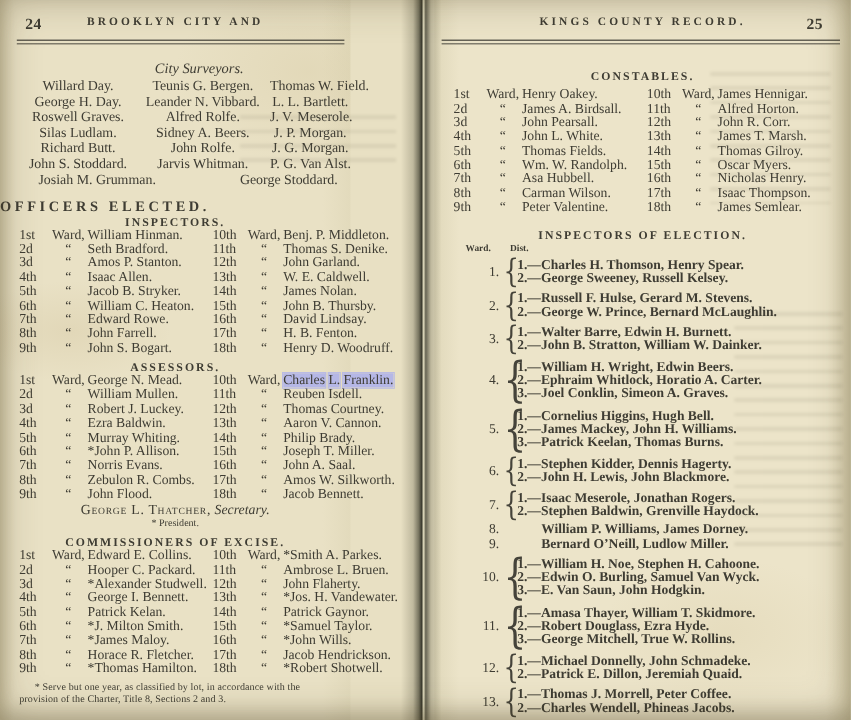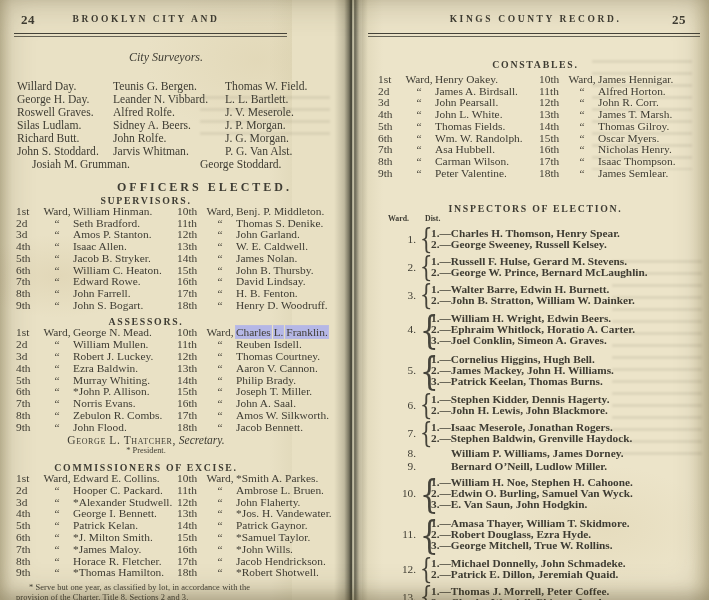--- a/index.html
+++ b/index.html
@@ -34,25 +34,25 @@
   #left-page .pagenum{left:21px;}
   #right-page .pagenum{right:23px;}
   .head-title{position:absolute;top:14px;width:100%;text-align:center;
      font-size:9.5px;font-weight:bold;letter-spacing:2.6px;}
   .rule{height:2px;border-top:1.7px solid #45433a;border-bottom:1px solid rgba(69,67,58,.8);}
   #left-page .rule{margin:0 5px 0 14px;}
   #right-page .rule{margin:0 9px 0 6px;}
 
   
   .sec-title{text-align:center;font-weight:bold;font-size:9.8px;letter-spacing:1.7px;line-height:11px;}
-  .big-title{text-align:right;font-weight:bold;font-size:12px;letter-spacing:3px;line-height:14px;margin-top:9px;}
+  .big-title{text-align:left;font-weight:bold;font-size:12px;letter-spacing:3px;line-height:14px;margin-top:9px;}
   .ital-title{text-align:center;font-style:italic;font-size:12px;line-height:13px;margin-top:14px;margin-left:40px;}
 
   
-  .surv-rows{margin-top:16px;}
+  .surv-rows{margin-top:1px;text-align:center;}
   .srow{display:grid;grid-template-columns:96px 112px 1fr;padding-left:17px;line-height:13px;font-size:11.6px;white-space:nowrap;}
   .surv-foot{display:flex;padding-left:32px;gap:70px;line-height:13px;font-size:11.6px;text-align:center;}
 
   
   .ward-rows{padding-left:16px;}
   .wrow{display:grid;grid-template-columns:25px 32px 104px 27px 32px 1fr;
         font-size:11.4px;white-space:nowrap;}
   .sup .wrow{line-height:11.7px;}
   .ass .wrow{line-height:11.8px;}
   .exc .wrow{line-height:11.8px;}
@@ -130,21 +130,21 @@
           <span>P. G. Van Alst.</span>
         </div>
       </div>
     <div class="surv-foot">
       <span>Josiah M. Grumman.</span>
       <span>George Stoddard.</span>
     </div>
 
     <div class="big-title">OFFICERS ELECTED.</div>
 
-    <div class="sec-title" style="margin-top:1px">SUPERVISORS.</div>
+    <div class="sec-title" style="margin-top:1px">INSPECTORS.</div>
     <div class="ward-rows sup">
 
         <div class="wrow">
           <span class="wn">1st</span>
           <span class="wl">Ward,</span>
           <span class="nm">William Hinman.</span>
           <span class="wn">10th</span>
           <span class="wl">Ward,</span>
           <span class="nm">Benj. P. Middleton.</span>
         </div>
@@ -485,21 +485,21 @@
         <div class="wrow">
           <span class="wn">9th</span>
           <span class="wl">“</span>
           <span class="nm">Peter Valentine.</span>
           <span class="wn">18th</span>
           <span class="wl">“</span>
           <span class="nm">James Semlear.</span>
         </div>
       </div>
 
-    <div class="sec-title" style="margin-top:24px">INSPECTORS OF ELECTION.</div>
+    <div class="sec-title" style="margin-top:12px">INSPECTORS OF ELECTION.</div>
     <div class="insp-labels">
       <span>Ward.</span><span>Dist.</span>
     </div>
     <div class="insp-groups">
 
         <div class="insp-group s2">
           <span class="iward">1.</span>
           <span class="brace">{</span>
           <span class="ilines">
             <div class="iline">1.—Charles H. Thomson, Henry Spear.</div>

